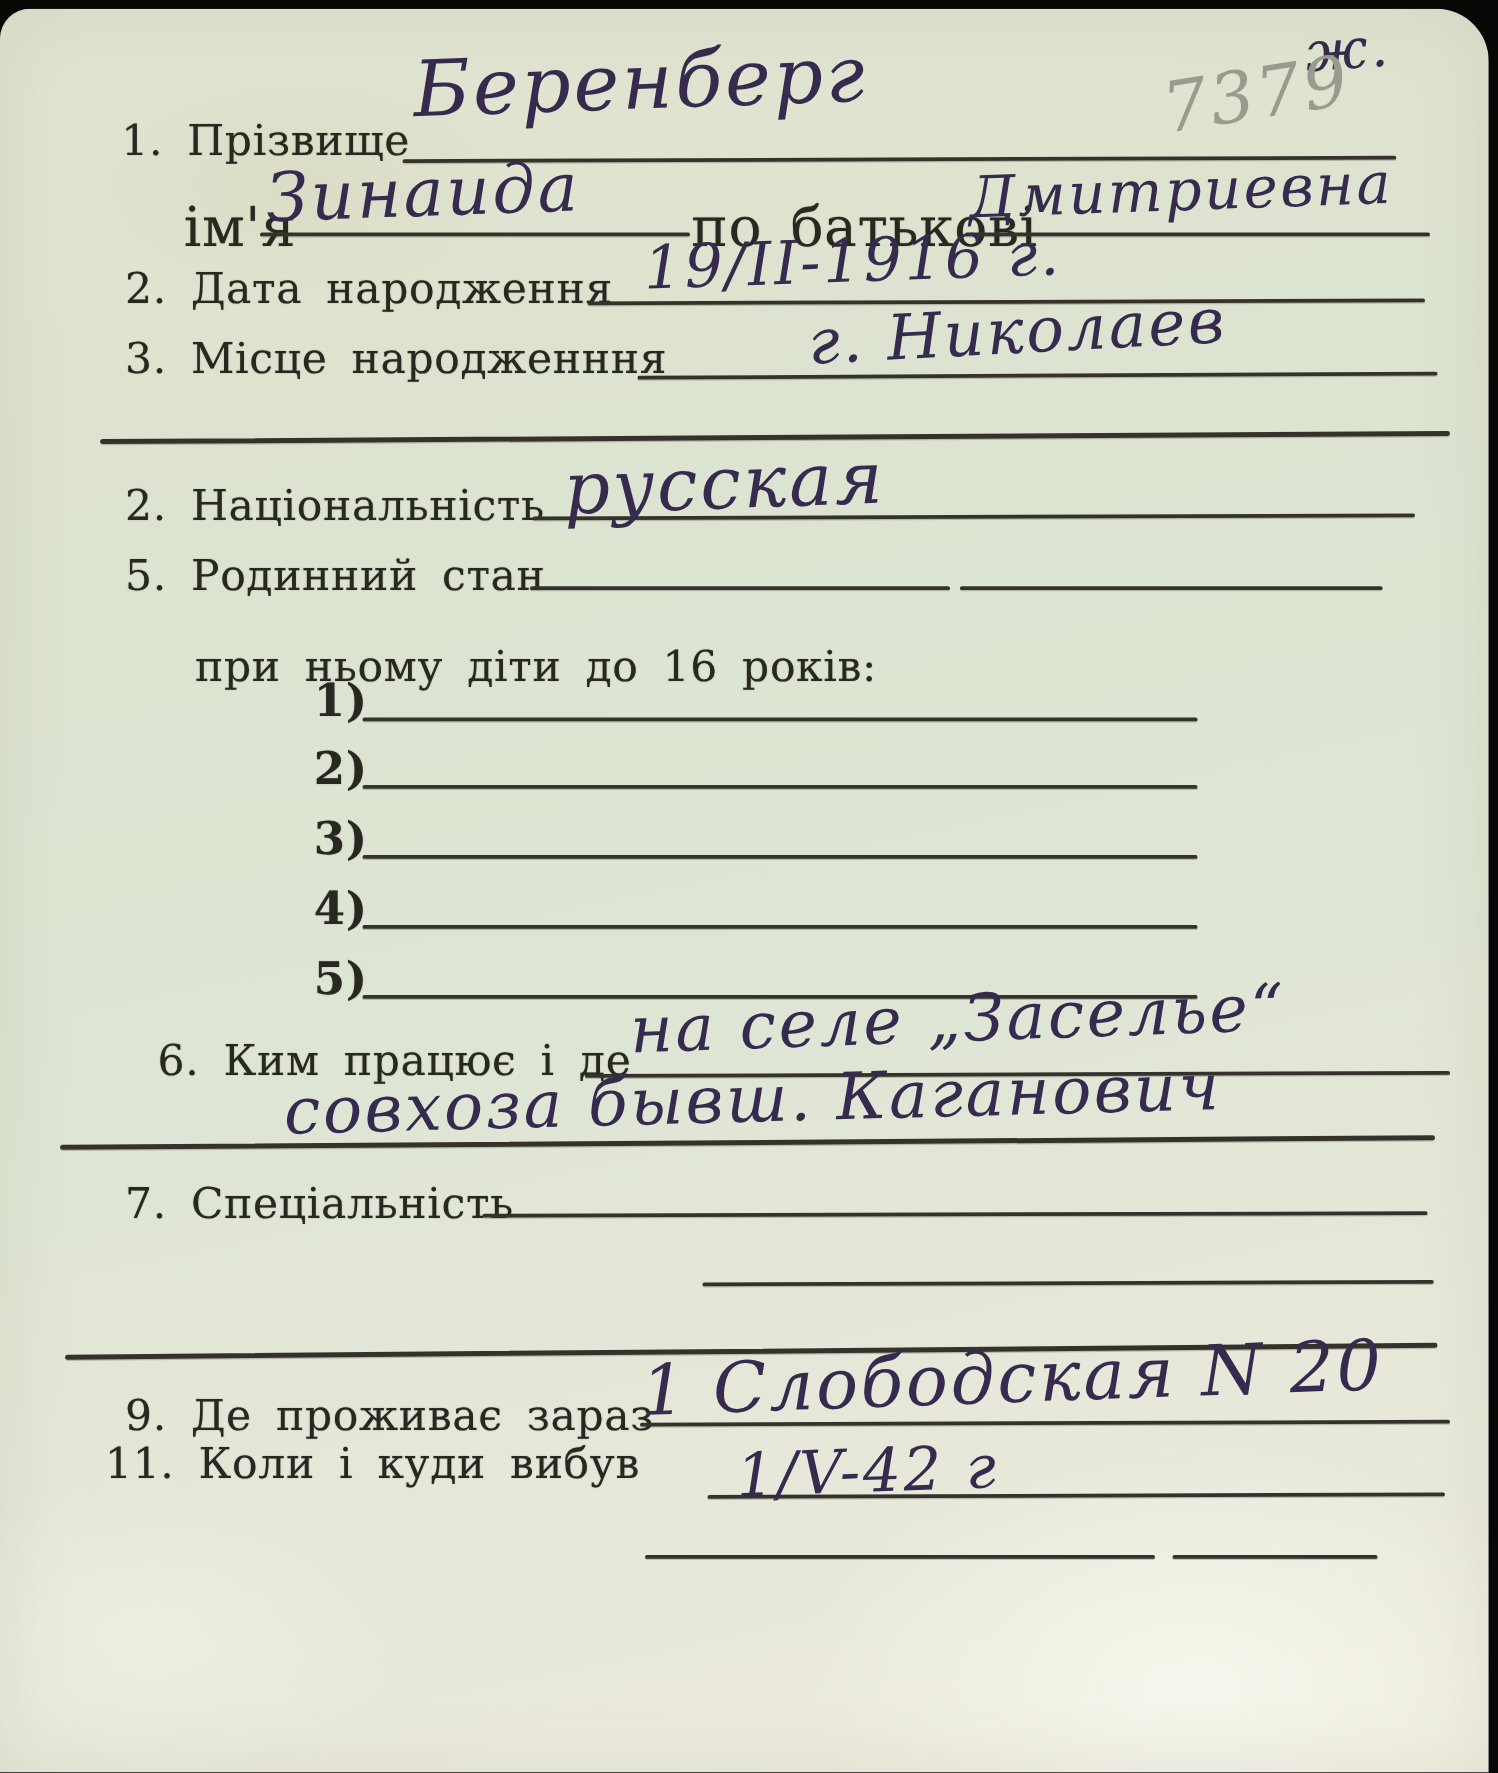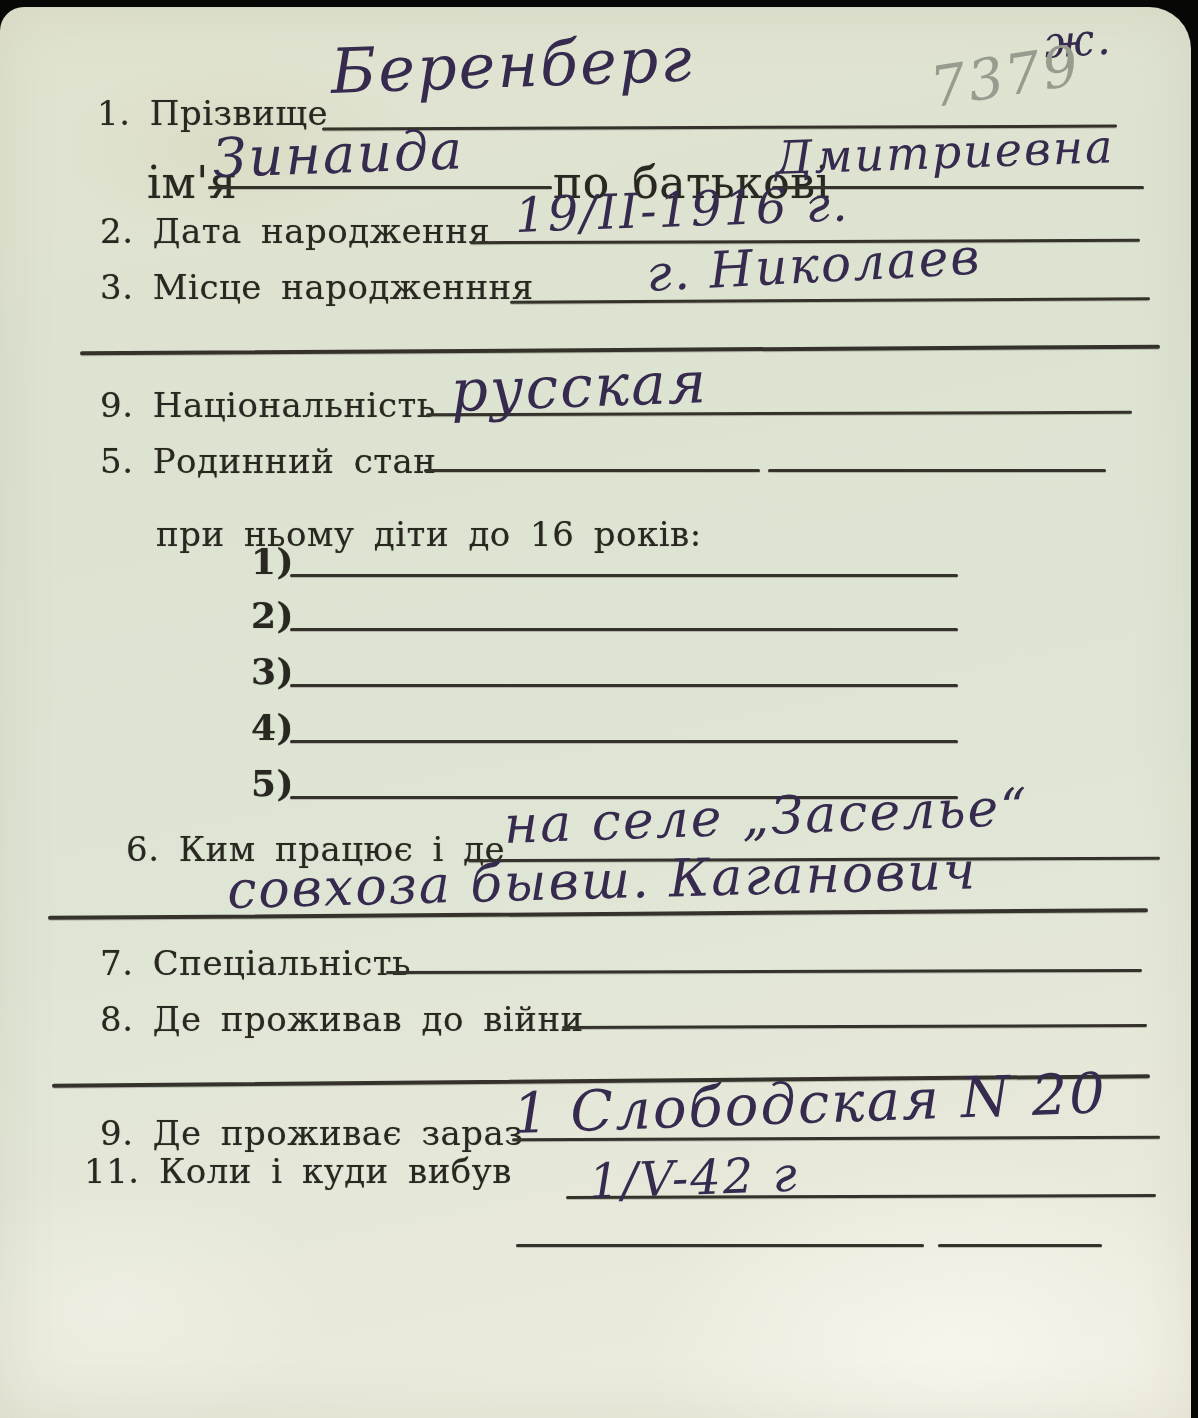--- a/index.html
+++ b/index.html
@@ -59,21 +59,21 @@
   <span class="lbl" style="left:100px;top:204px;">2. Дата народження</span>
   <div class="rule" style="left:470px;top:233px;width:670px;transform:rotate(-0.2deg);"></div>
   <span class="hw" style="left:516px;top:180px;font-size:48px;transform:rotate(-2deg);">19/II-1916 г.</span>
 
   <span class="lbl" style="left:100px;top:260px;">3. Місце народженння</span>
   <div class="rule" style="left:510px;top:292px;width:640px;transform:rotate(-0.3deg);"></div>
   <span class="hw" style="left:648px;top:238px;font-size:50px;transform:rotate(-3deg);">г. Николаев</span>
 
   <div class="rule thick" style="left:80px;top:341px;width:1080px;transform:rotate(-0.35deg);"></div>
 
-  <span class="lbl" style="left:100px;top:378px;">9. Національність</span>
+  <span class="lbl" style="left:100px;top:378px;">2. Національність</span>
   <div class="rule" style="left:426px;top:405px;width:706px;transform:rotate(-0.2deg);"></div>
   <span class="hw" style="left:452px;top:350px;font-size:58px;transform:rotate(-2deg);">русская</span>
 
   <span class="lbl" style="left:100px;top:434px;">5. Родинний стан</span>
   <div class="rule" style="left:424px;top:462px;width:336px;"></div>
   <div class="rule" style="left:768px;top:462px;width:338px;"></div>
 
   <span class="lbl" style="left:156px;top:490px;margin-top:17px;">при ньому діти до 16 років:</span>
 
   <span class="lbl num" style="left:251px;top:533px;">1)</span>
@@ -89,21 +89,20 @@
 
   <span class="lbl" style="left:112px;top:822px;margin-left:14px;">6. Ким працює і де</span>
   <div class="rule" style="left:468px;top:851px;width:692px;transform:rotate(-0.2deg);"></div>
   <span class="hw" style="left:505px;top:788px;font-size:52px;transform:rotate(-2deg);">на селе „Заселье“</span>
   <span class="hw" style="left:228px;top:853px;font-size:52px;transform:rotate(-1.5deg);">совхоза бывш. Каганович</span>
   <div class="rule thick" style="left:48px;top:905px;width:1100px;transform:rotate(-0.4deg);"></div>
 
   <span class="lbl" style="left:100px;top:936px;">7. Спеціальність</span>
   <div class="rule" style="left:386px;top:963px;width:756px;transform:rotate(-0.15deg);"></div>
 
-  <span class="lbl" style="left:100px;top:992px;">8. Де проживав до війни</span>
   <div class="rule" style="left:562px;top:1018px;width:585px;transform:rotate(-0.2deg);"></div>
 
   <div class="rule thick" style="left:52px;top:1072px;width:1098px;transform:rotate(-0.5deg);"></div>
 
   <span class="lbl" style="left:100px;top:1106px;">9. Де проживає зараз</span>
   <div class="rule" style="left:512px;top:1130px;width:648px;transform:rotate(-0.2deg);"></div>
   <span class="hw" style="left:514px;top:1074px;font-size:56px;transform:rotate(-2deg);">1 Слободская N 20</span>
 
   <div class="rule" style="left:566px;top:1188px;width:590px;transform:rotate(-0.2deg);"></div>
   <span class="hw" style="left:590px;top:1146px;font-size:48px;transform:rotate(-2deg);">1/V-42 г</span>

